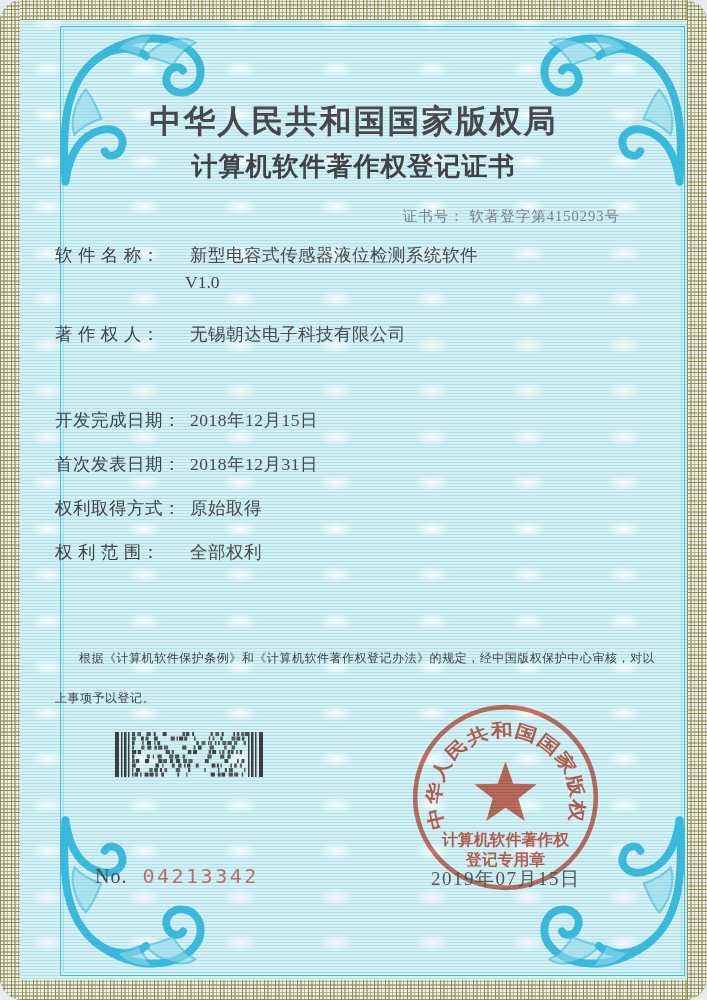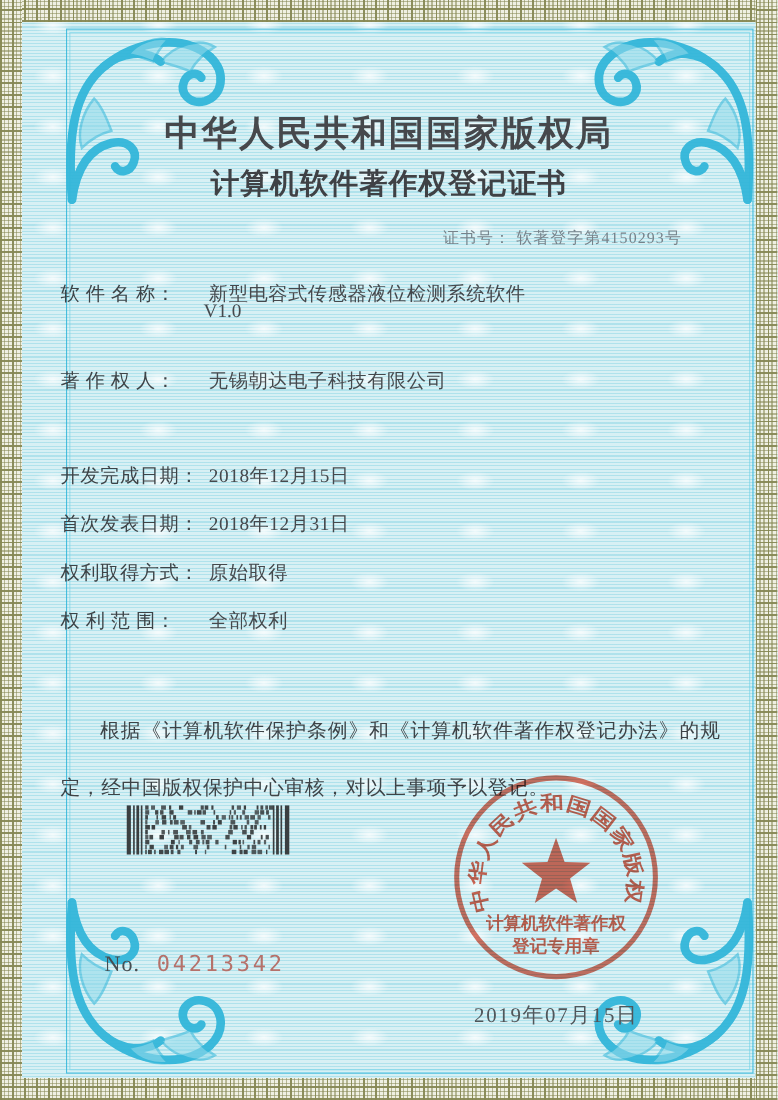--- a/index.html
+++ b/index.html
@@ -8,20 +8,21 @@
     font-family:"Liberation Serif", serif;
     background:#e9ecec;
   }
   .cert{
     position:relative;width:707px;height:1000px;overflow:hidden;
     background-color:#d7f0f4;
     background-image:
       radial-gradient(ellipse 26px 13px at 50% 50%, rgba(255,255,255,.78), rgba(255,255,255,0) 68%),
       repeating-linear-gradient(0deg, rgba(84,193,216,.30) 0 1px, rgba(255,255,255,0) 1px 3px);
     background-size:96px 46px, auto;
+    border-radius:22px;
   }
   
   .gk{
     position:absolute;
     background:
       repeating-linear-gradient(90deg, rgba(134,136,84,.95) 0 1.4px, transparent 1.4px 11px),
       repeating-linear-gradient(0deg, rgba(134,136,84,.95) 0 1.4px, transparent 1.4px 11px),
       repeating-linear-gradient(90deg, transparent 0 3.2px, rgba(134,136,84,.55) 3.2px 4.6px, transparent 4.6px 7px, rgba(134,136,84,.55) 7px 8.2px, transparent 8.2px 11px),
       repeating-linear-gradient(0deg, transparent 0 3.2px, rgba(134,136,84,.55) 3.2px 4.6px, transparent 4.6px 7px, rgba(134,136,84,.55) 7px 8.2px, transparent 8.2px 11px),
       #eff0e2;
@@ -53,32 +54,32 @@
     font-size:32px;font-weight:bold;letter-spacing:2px;color:#46484c;
   }
   .doctitle{
     left:0;right:0;top:149px;text-align:center;
     font-size:26px;font-weight:bold;letter-spacing:1px;color:#3f4145;
   }
   .certno{
     right:87px;top:207px;font-size:14.5px;color:#76828a;letter-spacing:1px;text-align:center;
   }
   .row{left:55px;font-size:17.5px;color:#3d4347;letter-spacing:.5px;white-space:nowrap;}
-  .row .label{display:inline-block;min-width:130px;color:#3d4347;margin-top:12px;}
+  .row .label{display:inline-block;min-width:130px;color:#3d4347;}
   .row .value{color:#45494d;}
   .version{left:185px;font-size:17.5px;color:#45494d;}
   .statement{
     left:55px;top:638px;width:600px;
-    font-size:18px;line-height:52px;color:#3d4347;text-indent:2em;letter-spacing:.5px;
+    font-size:12px;line-height:40px;color:#3d4347;text-indent:2em;letter-spacing:.5px;
     text-align:justify;
   }
   .barcode{left:115px;top:732px;width:150px;height:45px;}
   .sealwrap{left:408px;top:700px;width:195px;height:195px;mix-blend-mode:multiply;opacity:.88;}
   .issuedate{
-    left:431px;top:866px;font-size:19px;color:#50565a;letter-spacing:1.5px;white-space:nowrap;margin-top:44px;
+    left:431px;top:866px;font-size:19px;color:#50565a;letter-spacing:1.5px;white-space:nowrap;
   }
   .serialline{left:95px;top:864px;font-size:20px;white-space:nowrap;}
   .serialline .no{color:#474d51;letter-spacing:1px;}
   .serialline .num{
     font-family:"DejaVu Sans Mono", monospace;
     color:#b5716a;letter-spacing:2.5px;margin-left:10px;font-size:20px;margin-top:15px;
   }
 </style>
 </head>
 <body>

